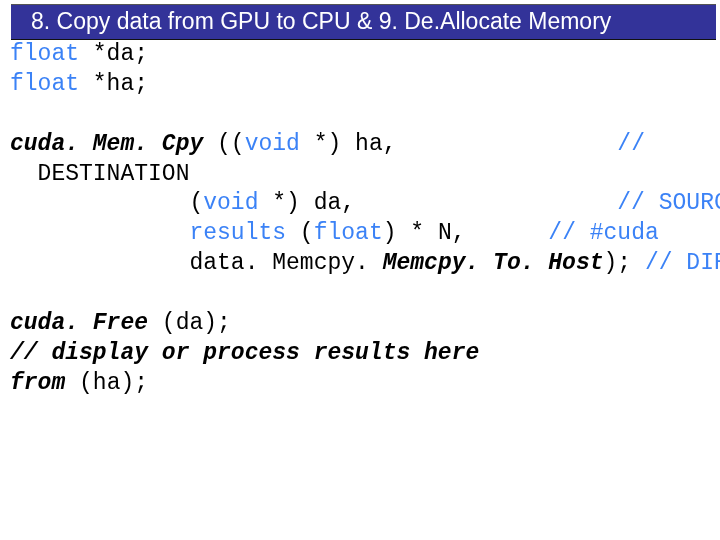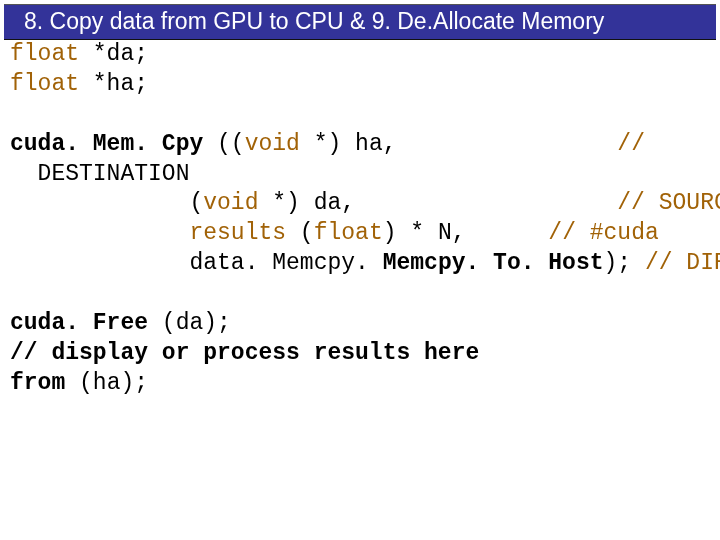--- a/index.html
+++ b/index.html
@@ -10,34 +10,34 @@
     background: #ffffff;
     font-family: Georgia, 'Times New Roman', serif;
     overflow: hidden;
   }
   .title-bar {
     background: #333399;
     color: #ffffff;
     font-family: Arial, Helvetica, sans-serif;
     font-size: 23px;
     padding: 3px 6px 4px 20px;
-    margin: 4px 4px 0 4px;
+    margin: 4px 4px 0 11px;
     border-top: 1px solid #555;
     border-bottom: 1px solid #111;
   }
   .code-area {
     padding: 0 10px 0 10px;
     font-family: 'Courier New', Courier, monospace;
     font-size: 23px;
     color: #000000;
     line-height: 1.30;
     white-space: pre;
   }
-  .kw { color: #a16207; }
-  .bold { font-weight: bold; }
+  .kw { color: #3b82f6; }
+  .bold { font-weight: bold; font-style: italic; }
 </style>
 </head>
 <body>
 
 <div class="title-bar">
   <span>8. Copy data from GPU to CPU &amp; 9. De.Allocate Memory</span>
 </div>
 
 <div class="code-area"><span class="kw">float</span><span> *da;</span>
 <span class="kw">float</span><span> *ha;</span>

